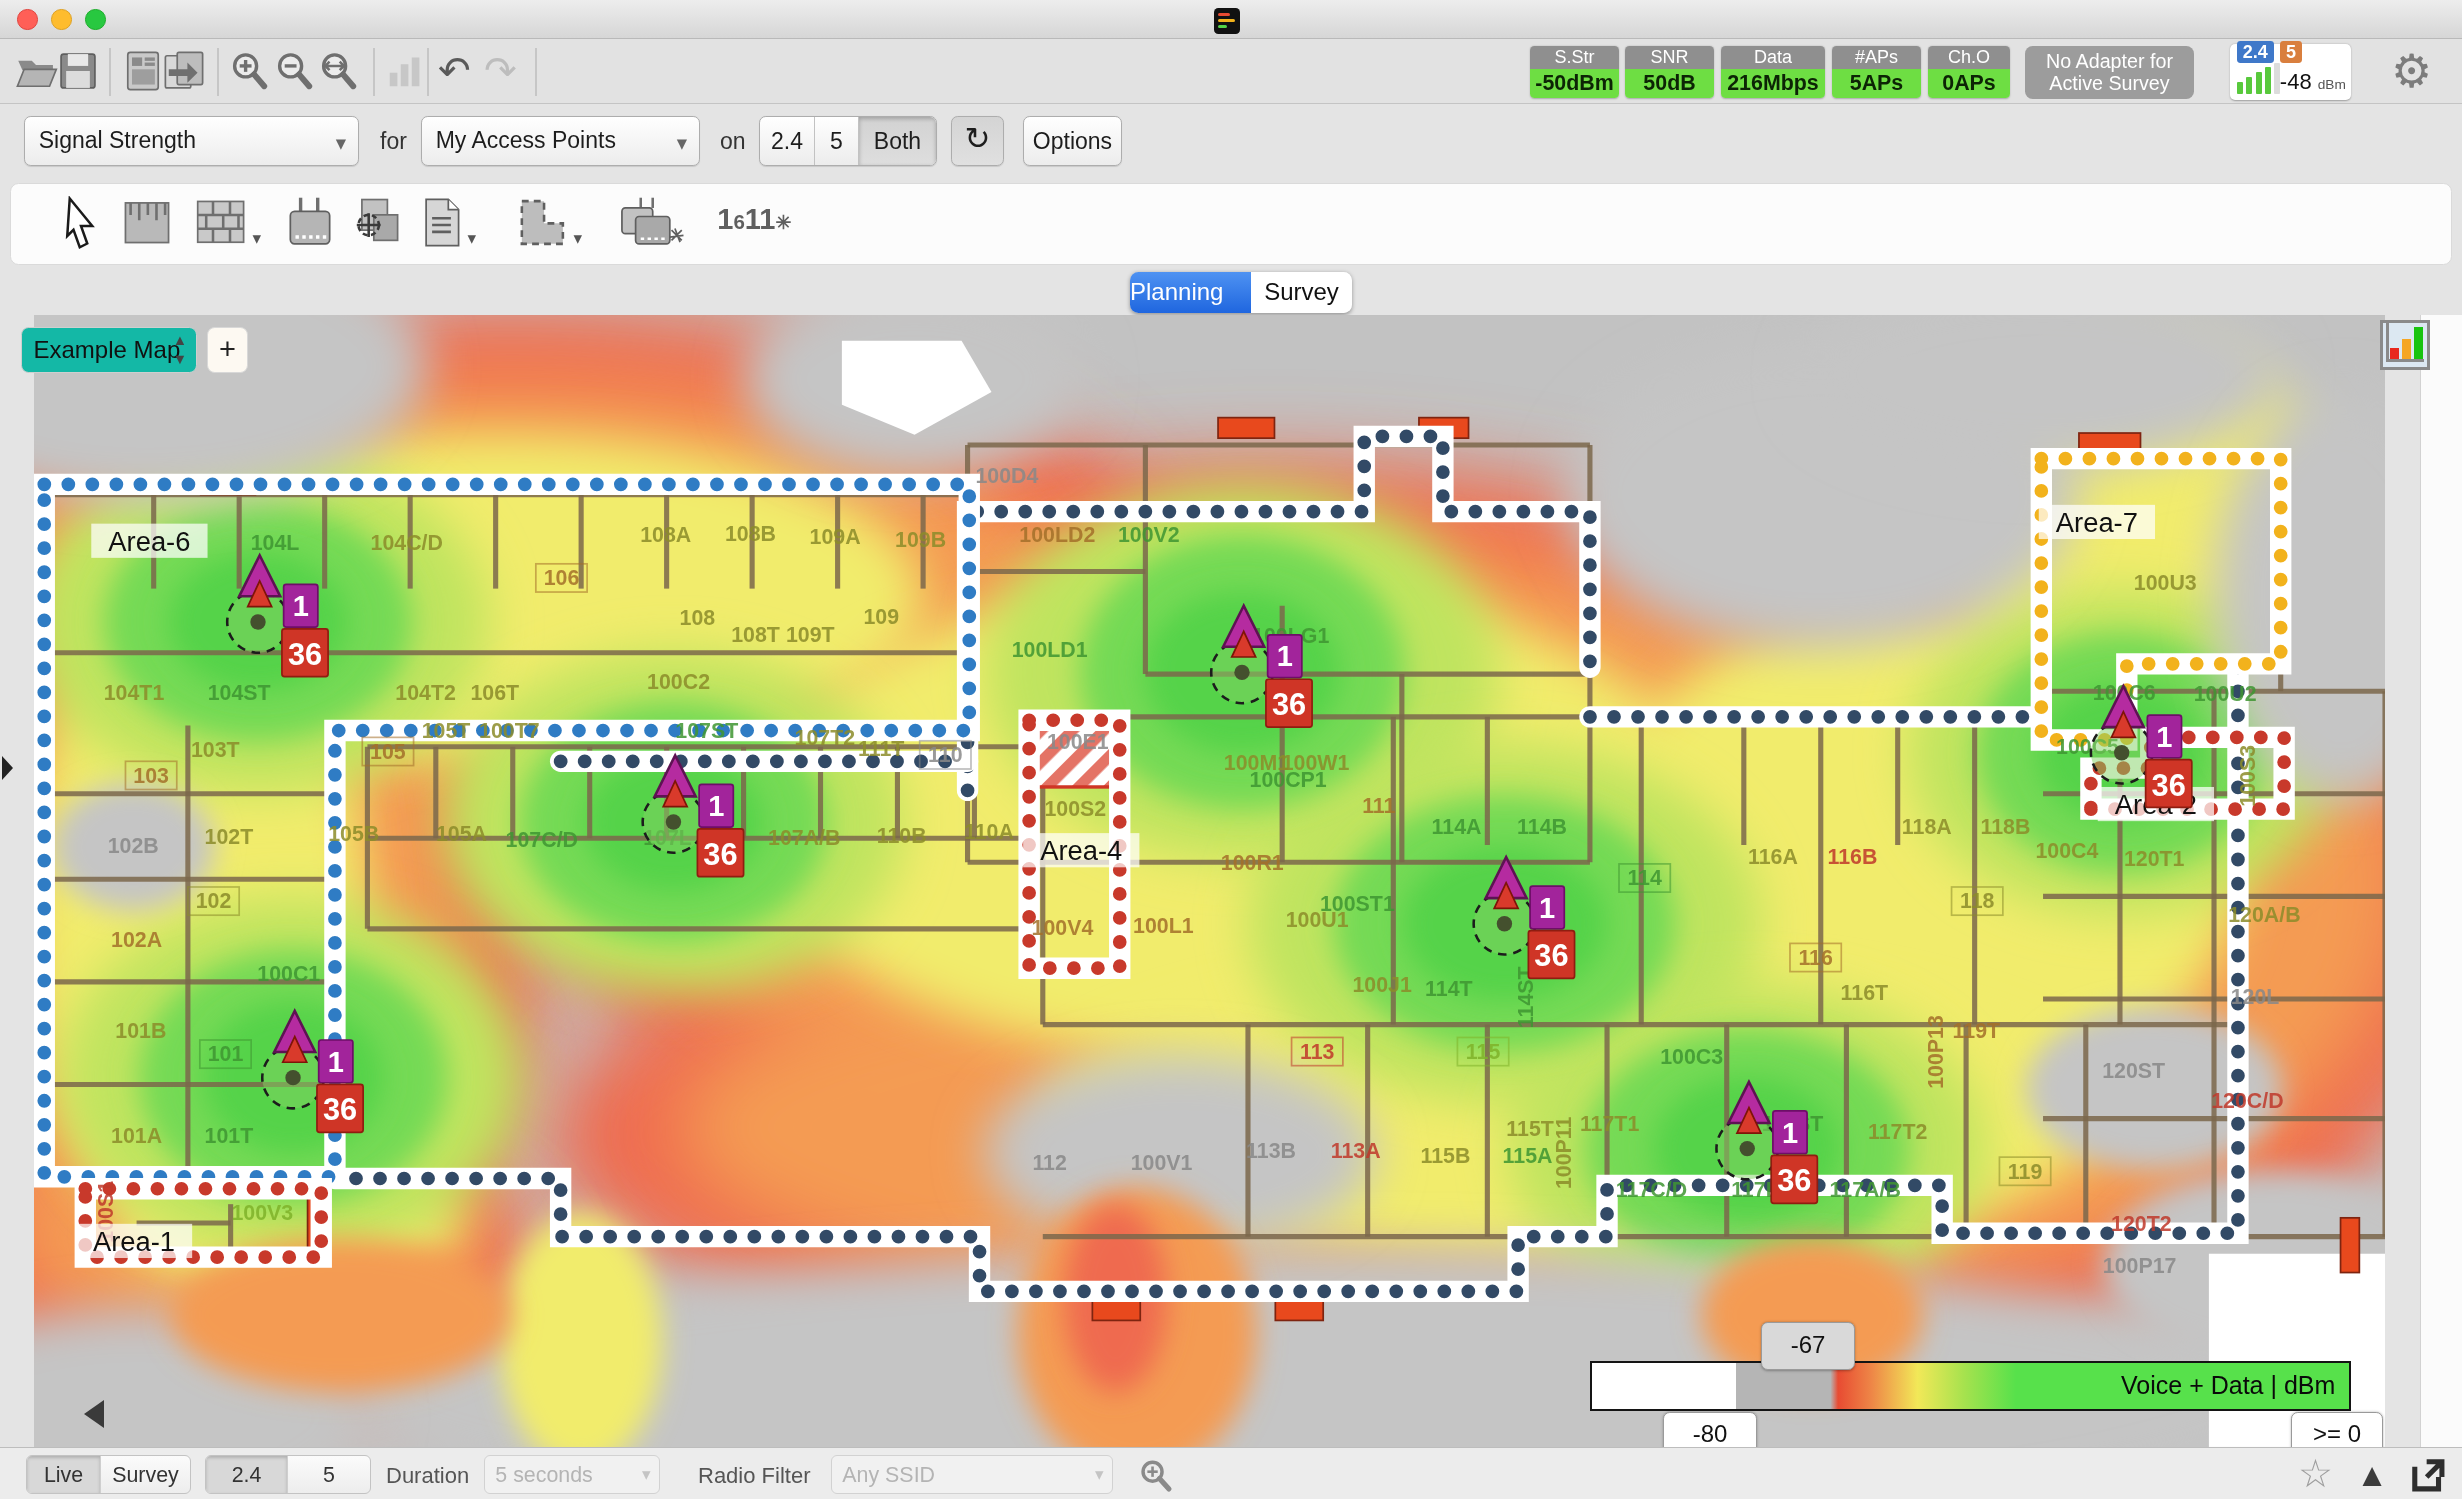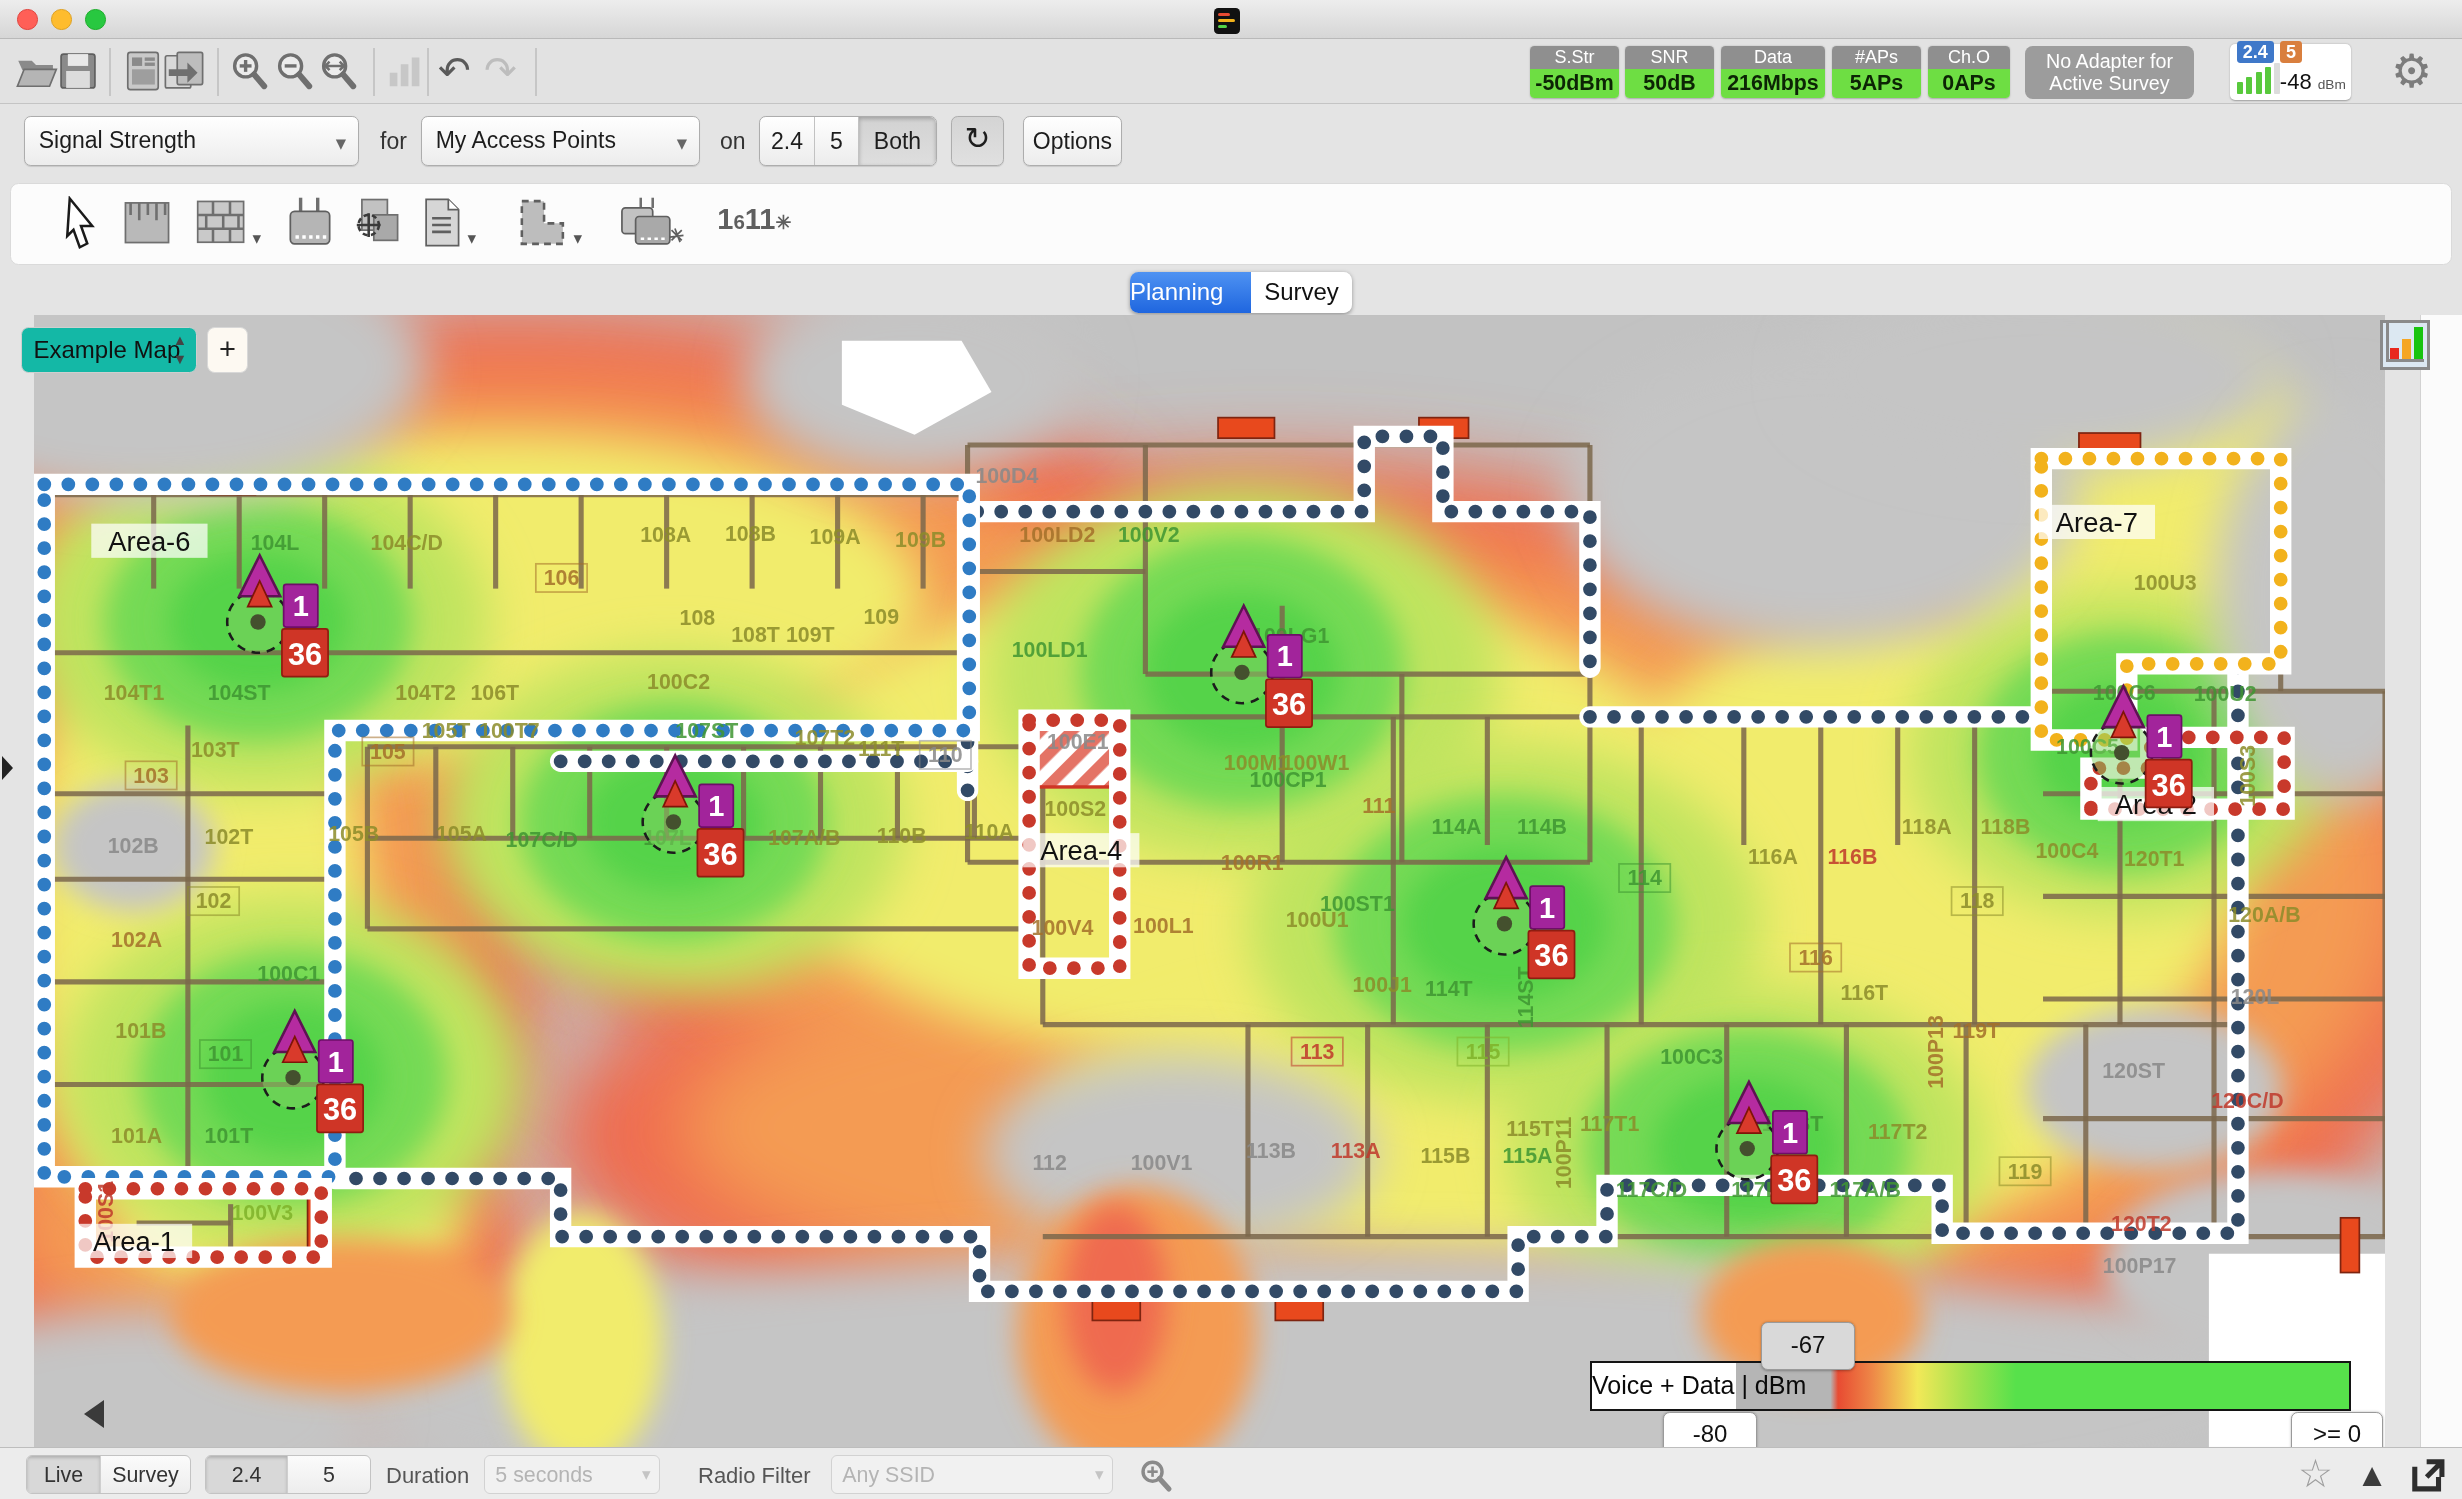--- a/index.html
+++ b/index.html
@@ -81,21 +81,21 @@
   #chart-btn { position:absolute; left:2380px; top:320px; width:50px; height:50px; background:#dce8f2;
     border:3.4px solid #8a8a8a; }
   #chart-btn i { position:absolute; bottom:7.7px; }
   #expander { position:absolute; left:1.7px; top:756px; width:0; height:0;
     border-top:12px solid transparent; border-bottom:12px solid transparent; border-left:11px solid #222; }
   #map-corner-tri { position:absolute; left:84px; top:1400px; width:0; height:0;
     border-top:14.5px solid transparent; border-bottom:14.5px solid transparent; border-right:20.5px solid #3a3a3a; }
 
   
   #legend-bar { position:absolute; left:1590px; top:1361px; width:761px; height:50px;
-    border:2.6px solid #141414; text-align:left; font-size:25px; color:#0a0a0a; line-height:44px;
+    border:2.6px solid #141414; text-align:right; font-size:25px; color:#0a0a0a; line-height:44px;
     padding-right:13.7px;
     background:linear-gradient(to right,#ffffff 0%,#ffffff 19%,#b5b5b5 19%,#b5b5b5 31.5%,
       #e84b32 32.5%,#ee8747 37%,#f2e858 43%,#a8e24e 49%,#57e14b 56%,#57e14b 100%); }
   .ltab { position:absolute; text-align:center; font-size:24px; color:#111; border-radius:6.8px;
     border:1.7px solid #9a9a9a; box-shadow:0 0.9px 2.6px rgba(0,0,0,.3); }
 
   
   #bottombar { position:absolute; left:0; top:1447px; width:2462px; height:53px; background:#ececec;
     border-top:0.9px solid #bdbdbd; }
   .bseg { position:absolute; top:6.8px; height:39px; border:0.9px solid #c3c3c3; border-radius:6px;

